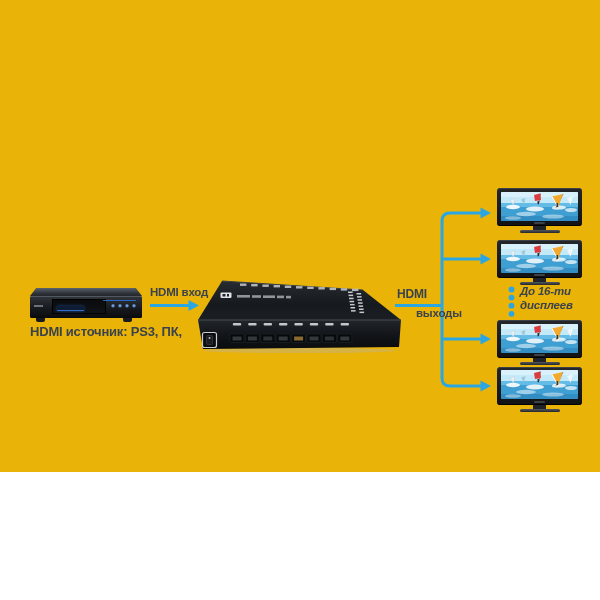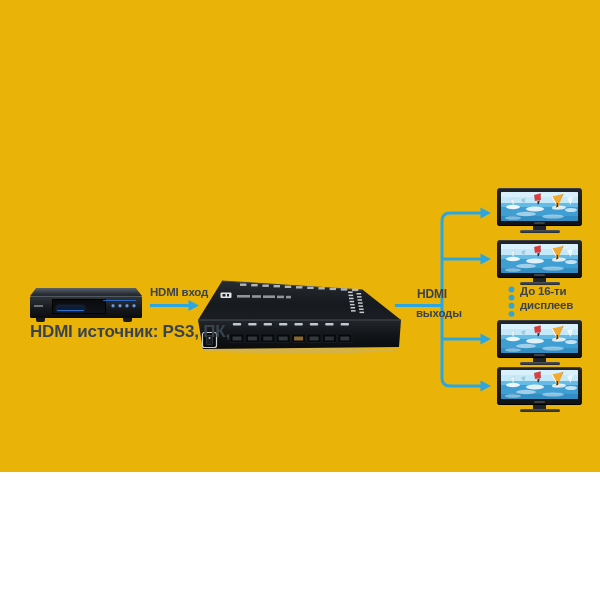--- a/index.html
+++ b/index.html
@@ -1,26 +1,26 @@
 <!DOCTYPE html>
 <html><head>
 <meta charset="utf-8">
 <style>
   html,body{margin:0;padding:0;background:#fff;}
   .canvas{position:relative;width:600px;height:472px;background:#eab308;overflow:hidden;
           font-family:"Liberation Sans","DejaVu Sans",sans-serif;padding-left:44px;}
   #scene{position:absolute;left:0;top:0;width:600px;height:600px;}
   .lbl{position:absolute;font-weight:bold;color:#3a434c;letter-spacing:-0.2px;white-space:nowrap;}
   .lbl-input{left:150px;top:286px;font-size:11.5px;}
-  .lbl-out-top{left:397px;top:287px;font-size:12px;margin-left:20px;}
+  .lbl-out-top{left:397px;top:287px;font-size:12px;}
   .lbl-out-bottom{left:416px;top:307px;font-size:11.5px;}
   .caption{position:absolute;left:30px;top:326px;font-weight:bold;color:#3a434c;
-           font-size:17px;line-height:11.5px;letter-spacing:-0.2px;}
+           font-size:13px;line-height:11.5px;letter-spacing:-0.2px;}
   .note{position:absolute;left:520px;top:285px;font-weight:bold;color:#3a434c;
-        font-size:11.5px;line-height:13.5px;letter-spacing:-0.2px;}
+        font-size:11.5px;line-height:13.5px;letter-spacing:-0.2px;font-style:italic;}
 
   
   .player{position:absolute;left:30px;top:288px;width:112px;height:34px;}
   .p-top{position:absolute;left:0;top:0;width:112px;height:8px;
          background:linear-gradient(180deg,#5b626a,#2c3137 70%,#23272c);
          clip-path:polygon(5.5% 0,94.5% 0,100% 100%,0 100%);}
   .p-body{position:absolute;left:0;top:7.5px;width:112px;height:22.5px;border-radius:1.5px;
           background:linear-gradient(180deg,#31363c,#171a1e 55%,#0a0b0d);}
   .p-highlight{position:absolute;left:1px;top:0;width:110px;height:1.2px;background:#5d646d;opacity:.75;}
   .p-panel{position:absolute;left:22px;top:3px;width:52px;height:13.5px;border:1px solid #000;

